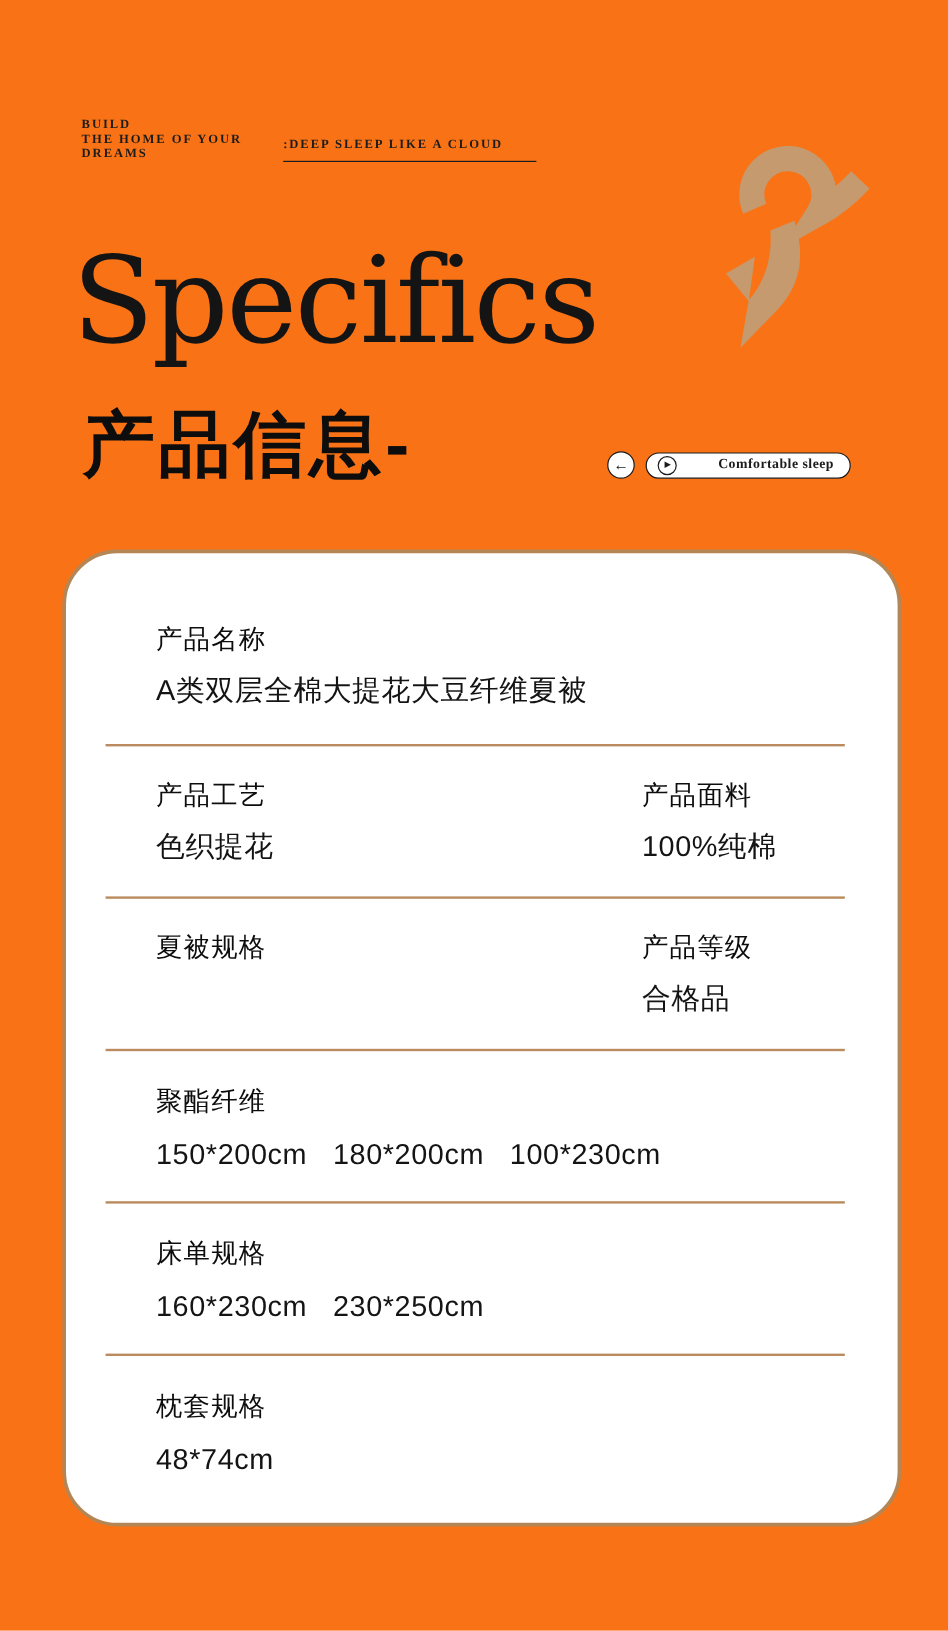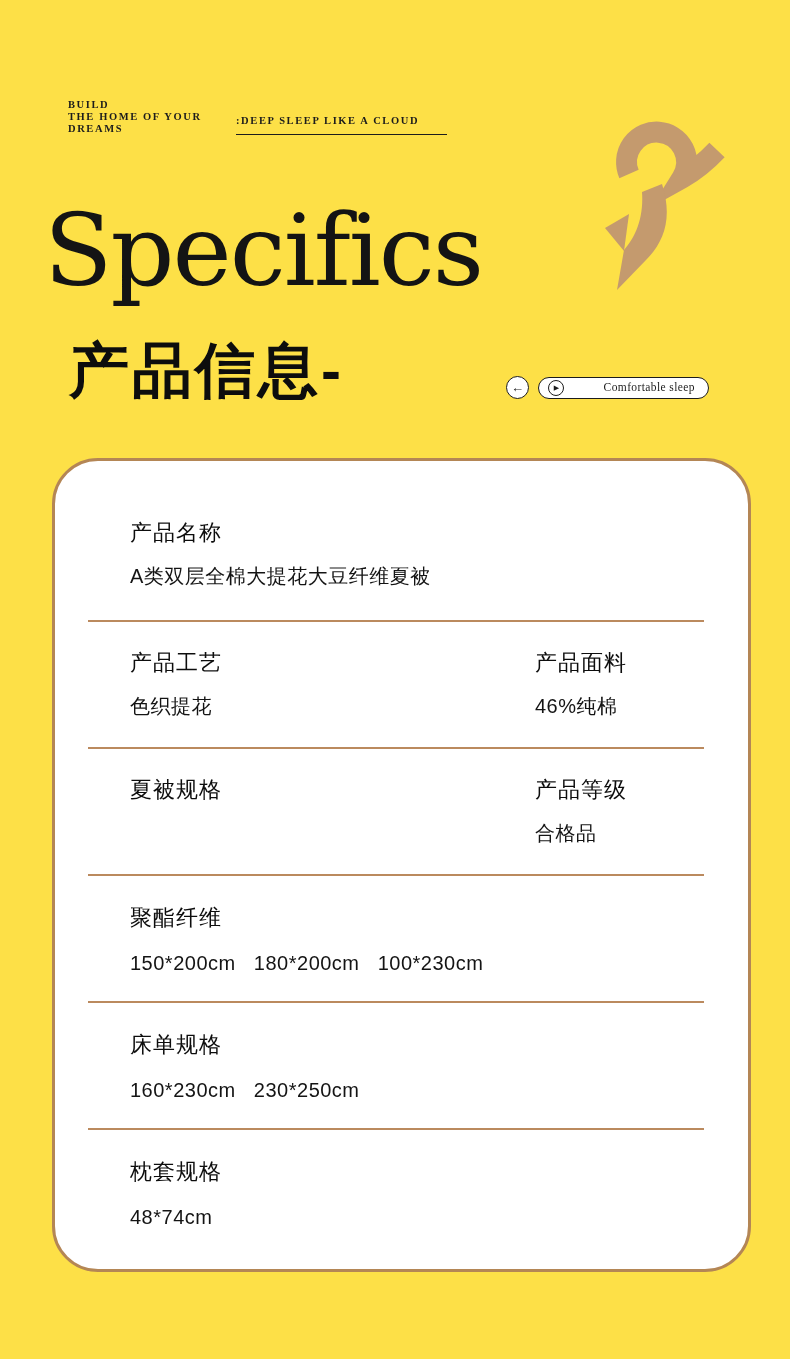--- a/index.html
+++ b/index.html
@@ -1,38 +1,38 @@
 <!DOCTYPE html>
 <html><head>
 <meta charset="utf-8">
 <style>
   html,body{margin:0;padding:0;background:#ffffff;}
   .page{
-    position:relative;width:790px;height:1359px;background:#fde047;overflow:hidden;
+    position:relative;width:790px;height:1359px;background:#f97316;overflow:hidden;
     font-family:"Liberation Sans",sans-serif;color:#111;
   }
   
   .brand{
     position:absolute;left:68px;top:99px;
     font-family:"Liberation Serif",serif;
     font-size:10.5px;line-height:12px;letter-spacing:1.6px;
     color:#1c1c1c;font-weight:600;white-space:pre;
   }
   .tagline-wrap{
     position:absolute;left:236px;top:110px;width:211px;
     border-bottom:1.6px solid #1c1c1c;padding-bottom:6px;
   }
   .tagline{
     font-family:"Liberation Serif",serif;
     font-size:10.5px;letter-spacing:1.6px;color:#1c1c1c;font-weight:600;
   }
   .swirl{position:absolute;left:598px;top:100px;width:132px;height:196px;}
   
   .title-en{
-    position:absolute;left:44px;top:196px;
+    position:absolute;left:60px;top:196px;
     font-family:"DejaVu Serif","Liberation Serif",serif;
     font-size:100px;line-height:110px;font-weight:400;
     letter-spacing:-2px;color:#141414;
   }
   .title-zh{
     position:absolute;left:69px;top:332px;
     font-size:60px;line-height:78px;font-weight:700;
     letter-spacing:3px;color:#0d0d0d;
   }
   
@@ -49,36 +49,36 @@
   }
   .ctrl-play{
     position:absolute;left:9px;top:1.6px;width:16px;height:16px;
     border:1.5px solid #1c1c1c;border-radius:50%;box-sizing:border-box;
     display:flex;align-items:center;justify-content:center;
     font-size:7px;line-height:1;color:#1c1c1c;padding-left:1px;
   }
   .ctrl-label{
     position:absolute;right:13px;top:3px;
     font-family:"Liberation Serif",serif;
-    font-size:11.5px;letter-spacing:0.4px;color:#1c1c1c;font-weight:400;
+    font-size:11.5px;letter-spacing:0.4px;color:#1c1c1c;font-weight:700;
   }
   
   .card{
     position:absolute;left:52px;top:458px;width:699px;height:814px;
     border:3px solid #b48655;border-radius:46px;box-sizing:border-box;
     background:#fff;
   }
   .divider{position:absolute;left:33px;width:616px;height:2px;background:#bb8a5e;}
   .d1{top:159px}.d2{top:286px}.d3{top:413px}.d4{top:540px}.d5{top:667px}
   .spec-label{
     position:absolute;font-size:22px;line-height:34px;font-weight:400;
     color:#0d0d0d;letter-spacing:1px;white-space:nowrap;
   }
   .spec-value{
-    position:absolute;font-size:20px;line-height:30px;font-weight:400;
+    position:absolute;font-size:24px;line-height:30px;font-weight:400;
     color:#141414;letter-spacing:0.5px;white-space:pre;
   }
   .colL{left:75px}.colR{left:480px}
   .s1l{top:55px}.s1v{top:100px}
   .s2l{top:185px}.s2v{top:230px}
   .s3l{top:312px}.s3v{top:357px}
   .s4l{top:440px}.s4v{top:487px}
   .s5l{top:567px}.s5v{top:614px}
   .s6l{top:694px}.s6v{top:741px}
 </style>
@@ -114,21 +114,21 @@
 
   <div class="card">
 
     <div class="spec-label colL s1l">产品名称</div>
     <div class="spec-value colL s1v">A类双层全棉大提花大豆纤维夏被</div>
     <div class="divider d1"></div>
 
     <div class="spec-label colL s2l">产品工艺</div>
     <div class="spec-value colL s2v">色织提花</div>
     <div class="spec-label colR s2l">产品面料</div>
-    <div class="spec-value colR s2v">46%纯棉</div>
+    <div class="spec-value colR s2v">100%纯棉</div>
     <div class="divider d2"></div>
 
     <div class="spec-label colL s3l">夏被规格</div>
     <div class="spec-label colR s3l">产品等级</div>
     <div class="spec-value colR s3v">合格品</div>
     <div class="divider d3"></div>
 
     <div class="spec-label colL s4l">聚酯纤维</div>
     <div class="spec-value colL s4v">150*200cm   180*200cm   100*230cm</div>
     <div class="divider d4"></div>

